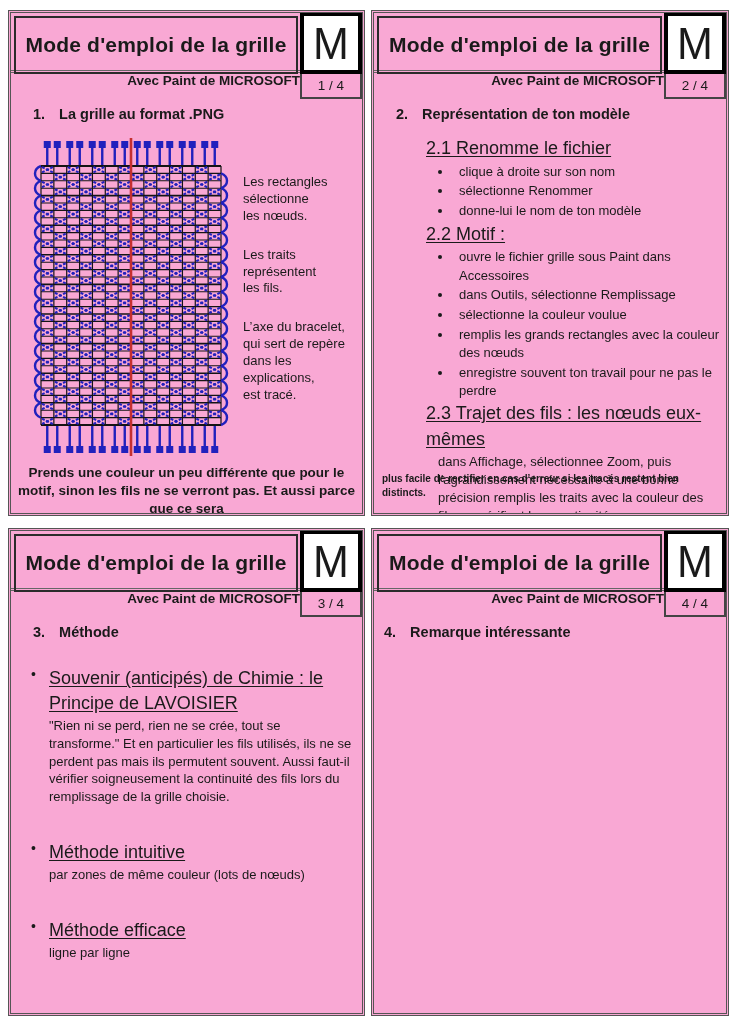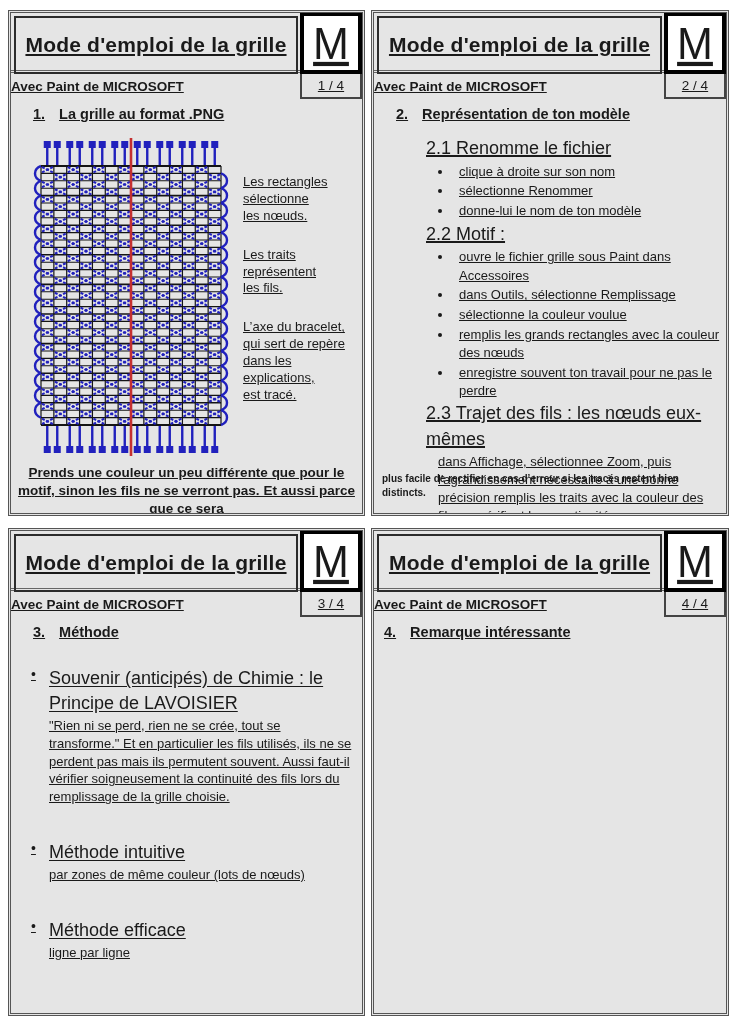--- a/index.html
+++ b/index.html
@@ -1,29 +1,29 @@
 <!DOCTYPE html>
 <html><head>
 <meta charset="utf-8">
 <style>
   * { margin:0; padding:0; box-sizing:border-box; }
   html,body { width:737px; height:1023px; background:#fff; color:#1a1a1a;
     font-family:"Liberation Sans", sans-serif; font-size:13px; overflow:hidden; }
   .sheet { display:grid; grid-template-columns:357px 358px; grid-template-rows:506px 488px;
     column-gap:6px; row-gap:12px; padding:10px 8px 8px 8px; }
-  .page { border:3px double #555; background:#e5e5e5; position:relative; overflow:hidden;text-decoration:underline; }
+  .page { border:3px double #555; background:#f9a8d4; position:relative; overflow:hidden; }
 
   
   .hdr { display:grid; grid-template-columns:1fr 62px; border-bottom:3px double #666; height:60px; }
   .title-box { border:2px solid #2b2b2b; margin:3px 2px 0 3px; display:flex; align-items:center; justify-content:center; }
   .title { font-size:21px; font-weight:bold; letter-spacing:.2px; white-space:nowrap; }
   .m-box { border:4px solid #000; margin-top:-1px; height:62px; display:flex; align-items:center; justify-content:center; background:#fff; z-index:2; }
   .m { font-size:43px; line-height:1; font-weight:400; transform:scaleY(1.05); }
   .subhdr { display:grid; grid-template-columns:1fr 62px; height:28px; }
-  .subtitle { font-size:13.5px; font-weight:bold; text-align:left; padding-top:6px; }
+  .subtitle { font-size:13.5px; font-weight:bold; text-align:right; }
   .pagenum-box { border:2px solid #444; border-top:none; display:flex; align-items:center; justify-content:center; font-size:13.5px; height:26px; }
 
   .section-title { display:flex; gap:14px; font-size:14.5px; font-weight:bold; padding:5px 6px 0 22px; }
   .p4 .section-title { padding-left:10px; }
 
   
   .p1-content { display:flex; padding:16px 6px 0 20px; }
   .grid-fig { width:200px; height:318px; flex:0 0 200px; }
   .captions { padding:36px 0 0 12px; font-size:13px; line-height:1.3; }
   .captions p { white-space:pre-line; margin-bottom:22px; }

